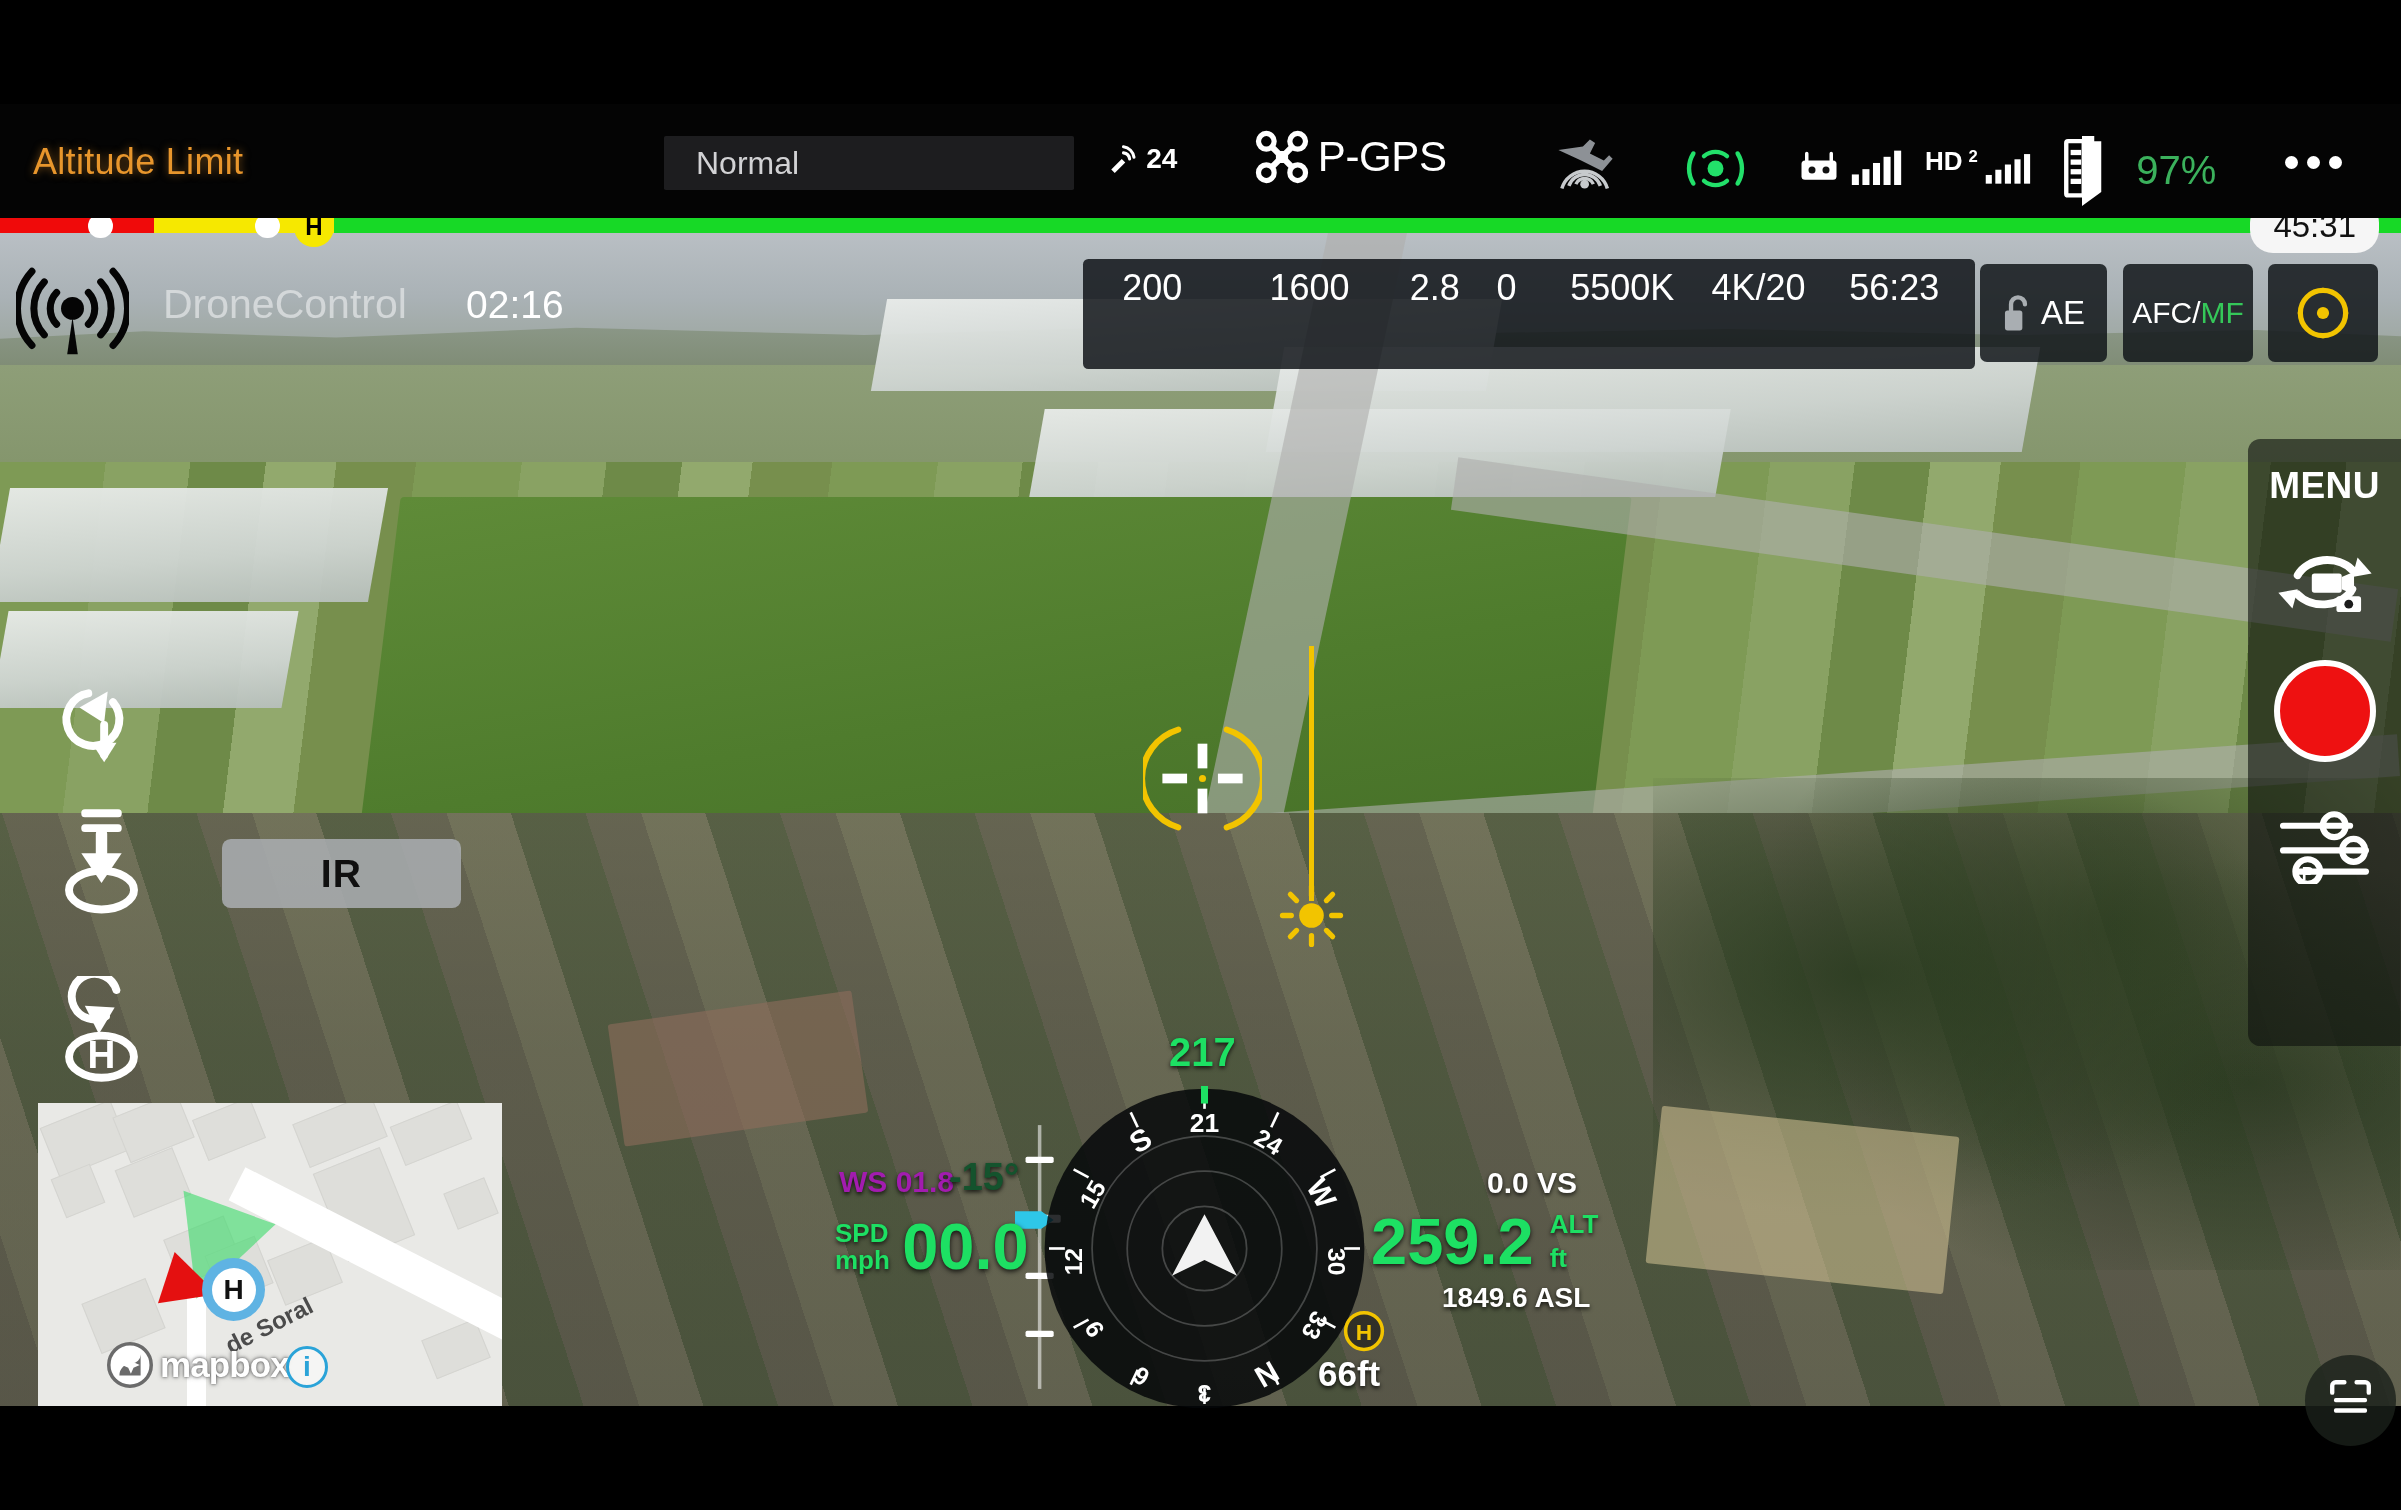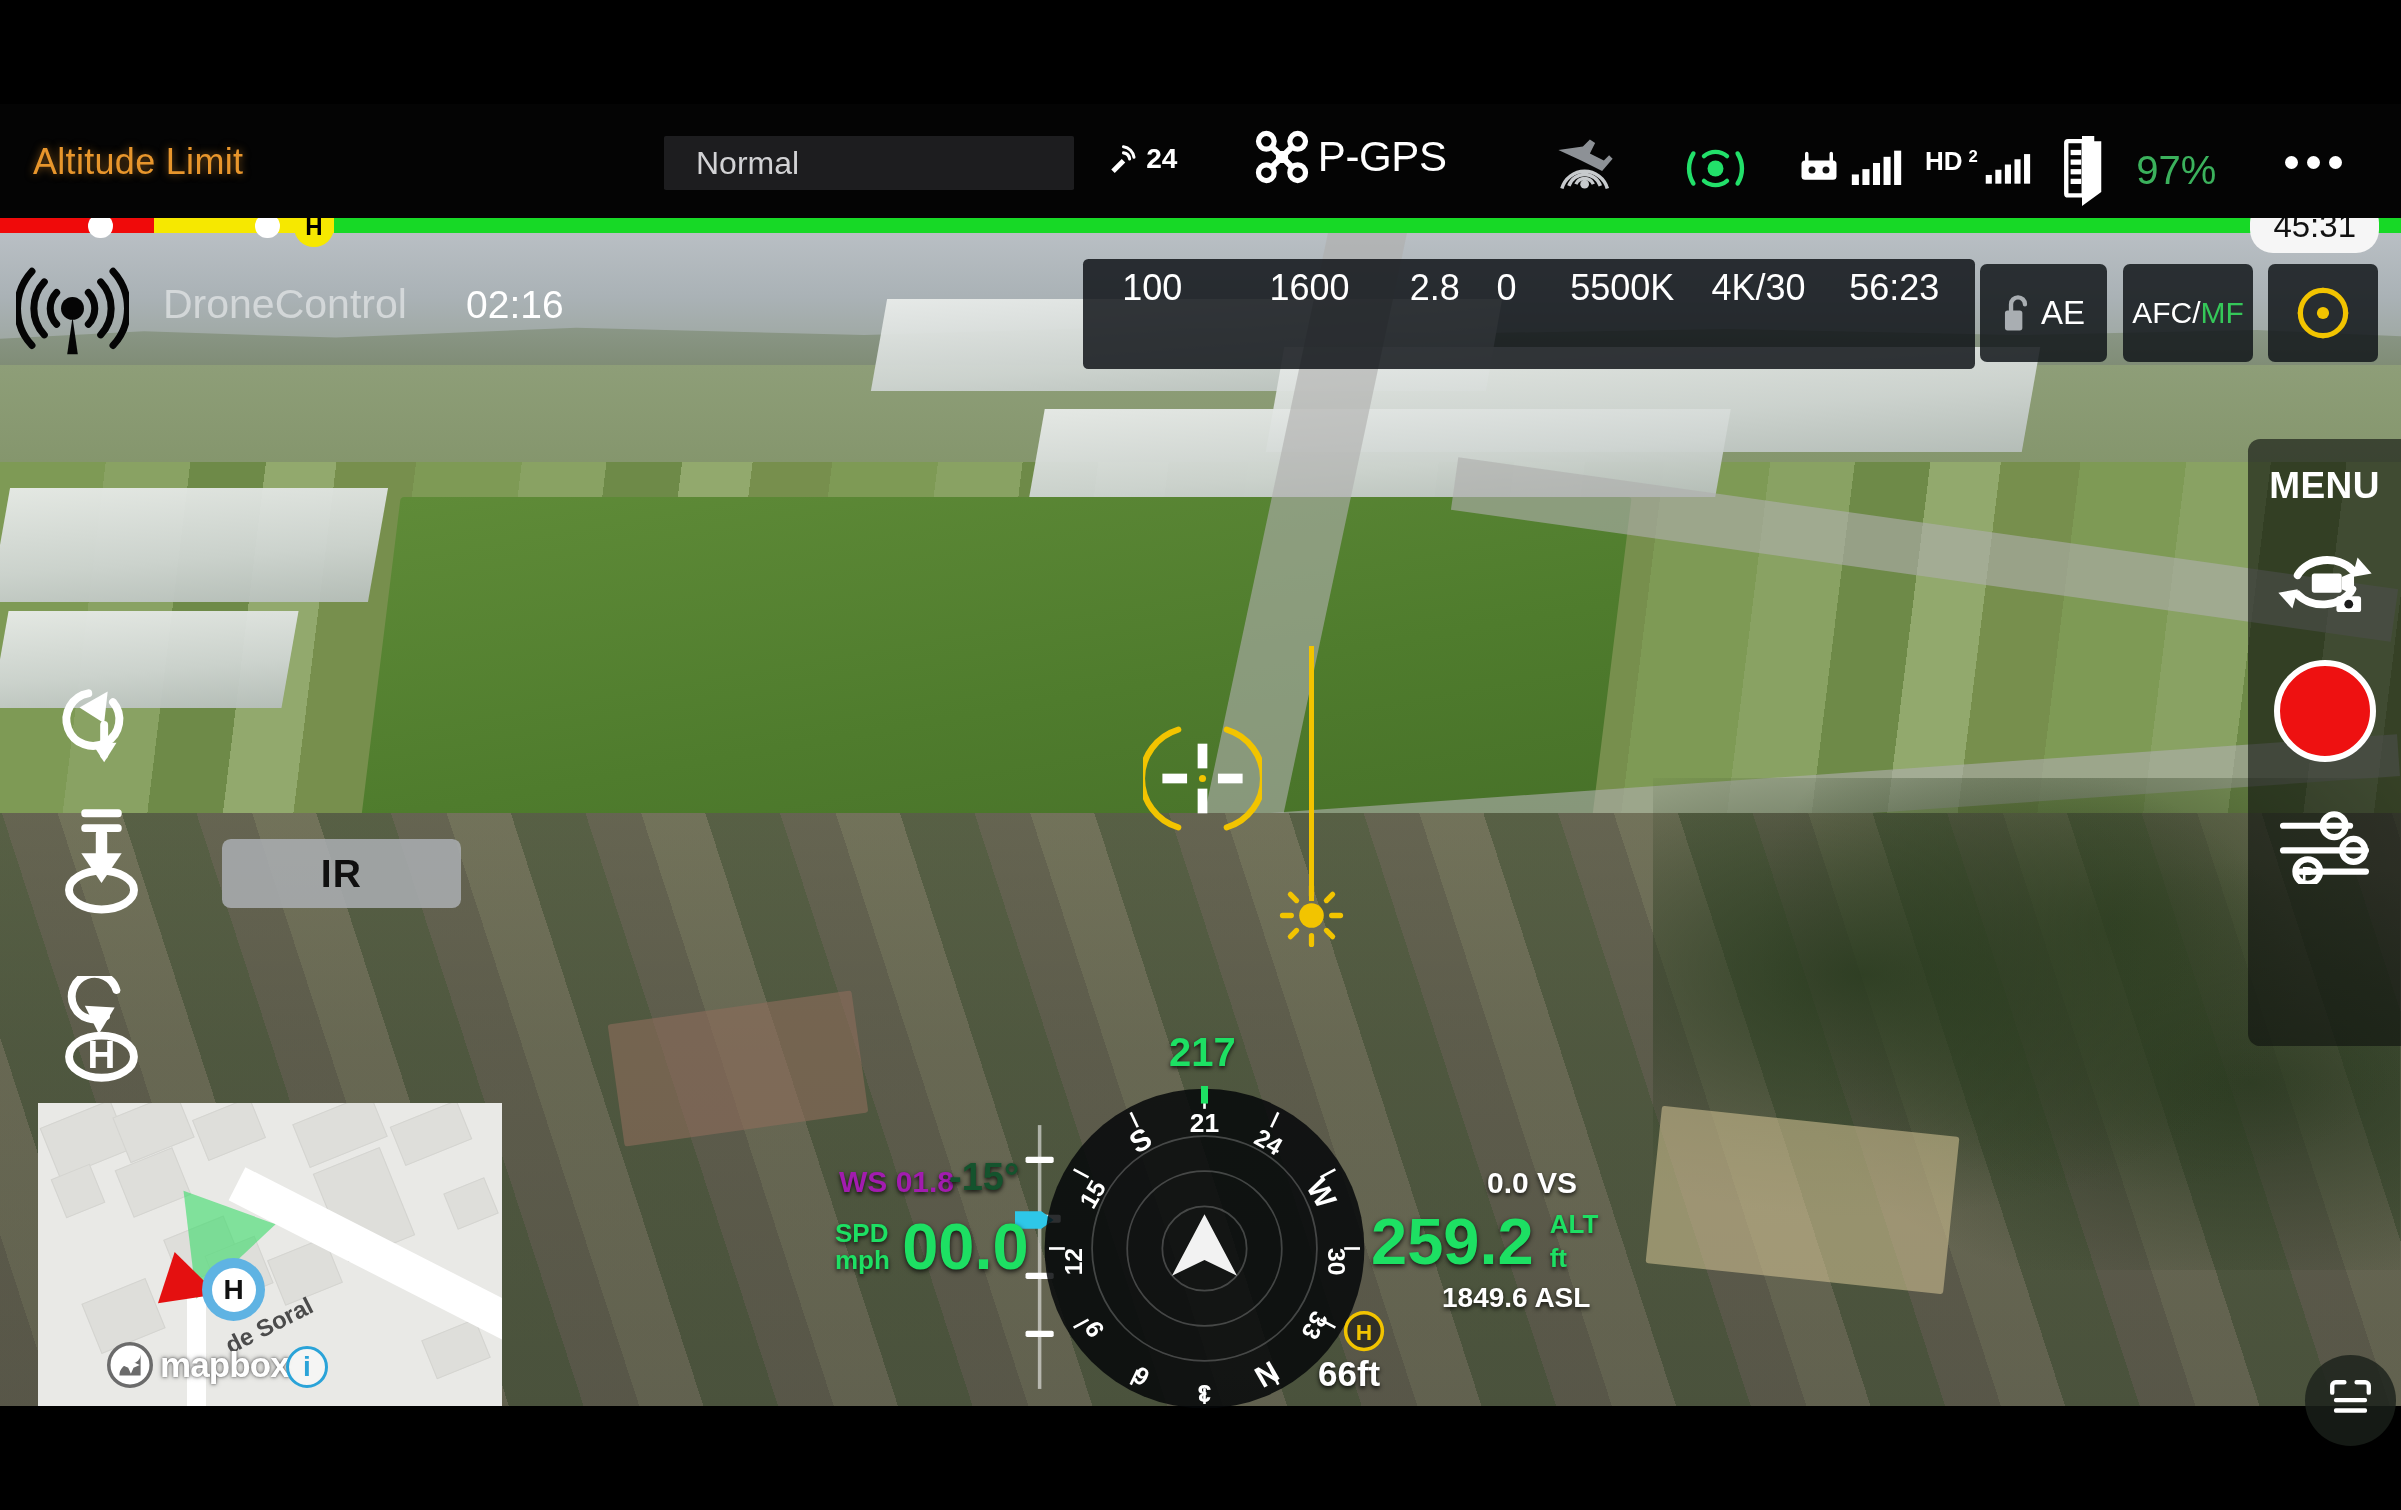--- a/index.html
+++ b/index.html
@@ -635,26 +635,26 @@
       <path d="M96 26 a44 44 0 0 1 0 60" stroke="#050505" stroke-width="8" fill="none" stroke-linecap="round"></path>
       <path d="M18 14 a62 62 0 0 0 0 84" stroke="#050505" stroke-width="8" fill="none" stroke-linecap="round"></path>
       <path d="M110 14 a62 62 0 0 1 0 84" stroke="#050505" stroke-width="8" fill="none" stroke-linecap="round"></path>
     </svg>
   </div>
   <div class="brand">DroneControl</div>
   <div class="brand-timer">02:16</div>
 
   <div class="camsettings">
     <div class="cs-row values">
-      <div class="cs-cell cs-iso">100</div>
+      <div class="cs-cell cs-iso">200</div>
       <div class="cs-cell cs-shut">1600</div>
       <div class="cs-cell cs-f">2.8</div>
       <div class="cs-cell cs-ev">0</div>
       <div class="cs-cell cs-wb">5500K</div>
-      <div class="cs-cell cs-sd">4K/30</div>
+      <div class="cs-cell cs-sd">4K/20</div>
       <div class="cs-cell cs-cap">56:23</div>
     </div>
   </div>
 
   <div class="ae-btn">
     <svg width="32" height="40" viewBox="0 0 36 46">
       <path d="M10 20 V13 a8 8 0 0 1 16 0" stroke="#a9aeb2" stroke-width="5" fill="none" stroke-linecap="round"></path>
       <rect x="3" y="20" width="20" height="23" rx="3" fill="#a9aeb2"></rect>
     </svg>
     <span class="ae-text">AE</span>

